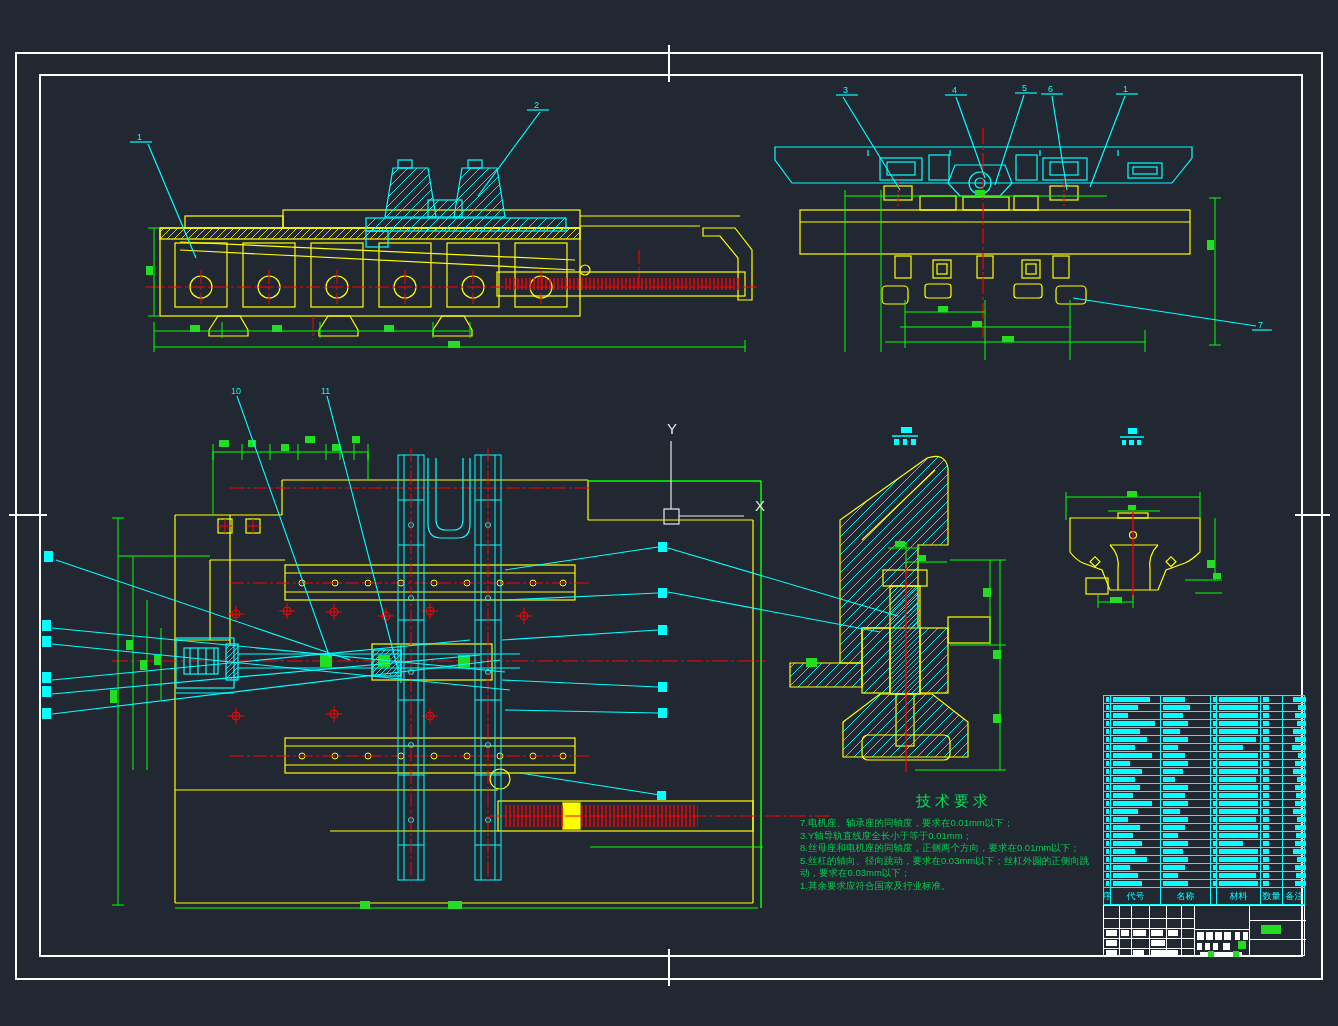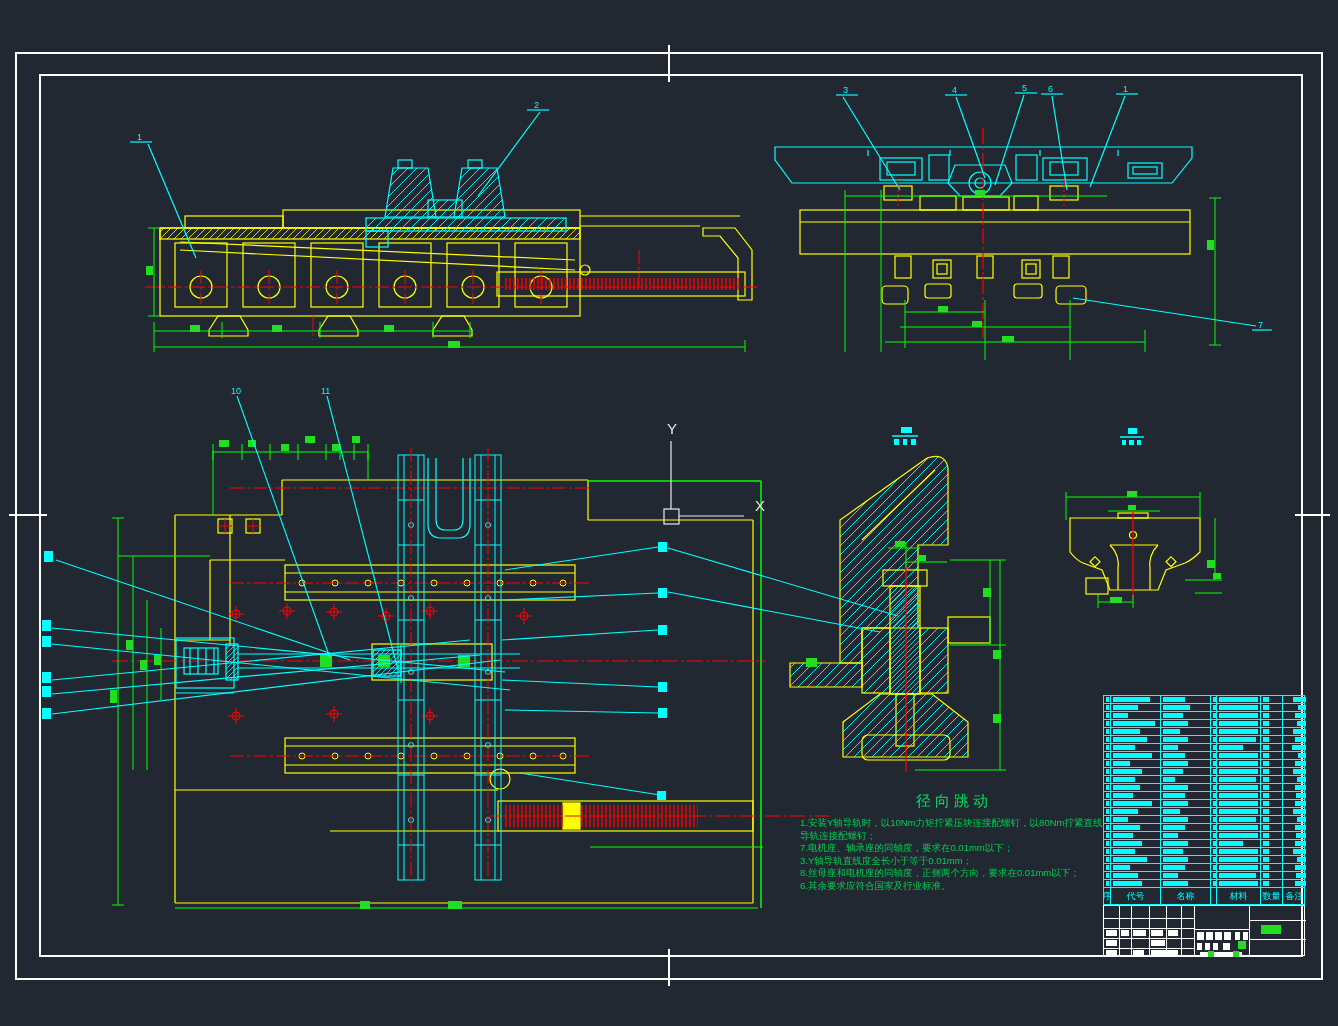--- a/index.html
+++ b/index.html
@@ -589,26 +589,26 @@
   <g stroke="#e8e8e8" stroke-width="1.2" fill="none">
     <line x1="671" y1="441" x2="671" y2="509"></line>
     <rect x="664" y="509" width="15" height="15"></rect>
     <line x1="679" y1="516" x2="744" y2="516"></line>
   </g>
   <text x="672" y="434" font-size="15" fill="#e8e8e8" text-anchor="middle" font-family="Liberation Sans, sans-serif">Y</text>
   <text x="760" y="511" font-size="15" fill="#e8e8e8" text-anchor="middle" font-family="Liberation Sans, sans-serif">X</text>
 </svg>
 
 <div class="techreq">
-  <div class="tr-title">径向跳动</div>
-  <div class="tr-item">1.安装Y轴导轨时，以10Nm力矩拧紧压块连接配螺钉，以80Nm拧紧直线导轨连接配螺钉；</div>
+  <div class="tr-title">技术要求</div>
   <div class="tr-item">7.电机座、轴承座的同轴度，要求在0.01mm以下；</div>
   <div class="tr-item">3.Y轴导轨直线度全长小于等于0.01mm；</div>
   <div class="tr-item">8.丝母座和电机座的同轴度，正侧两个方向，要求在0.01mm以下；</div>
-  <div class="tr-item">6.其余要求应符合国家及行业标准。</div>
+  <div class="tr-item">5.丝杠的轴向、径向跳动，要求在0.03mm以下；丝杠外圆的正侧向跳动，要求在0.03mm以下；</div>
+  <div class="tr-item">1.其余要求应符合国家及行业标准。</div>
 </div>
 
 <div class="ptable">
   <div id="parts-rows" style="display:flex;flex-direction:column;flex:1 1 auto;min-height:0;">
         <div class="prow">
           <div class="pcell" style="flex: 0 0 7px;">
             <div class="pfill" style="width: 50%;"></div>
           </div>
           <div class="pcell" style="flex: 0 0 50px;">
             <div class="pfill" style="width: 75%;"></div>

